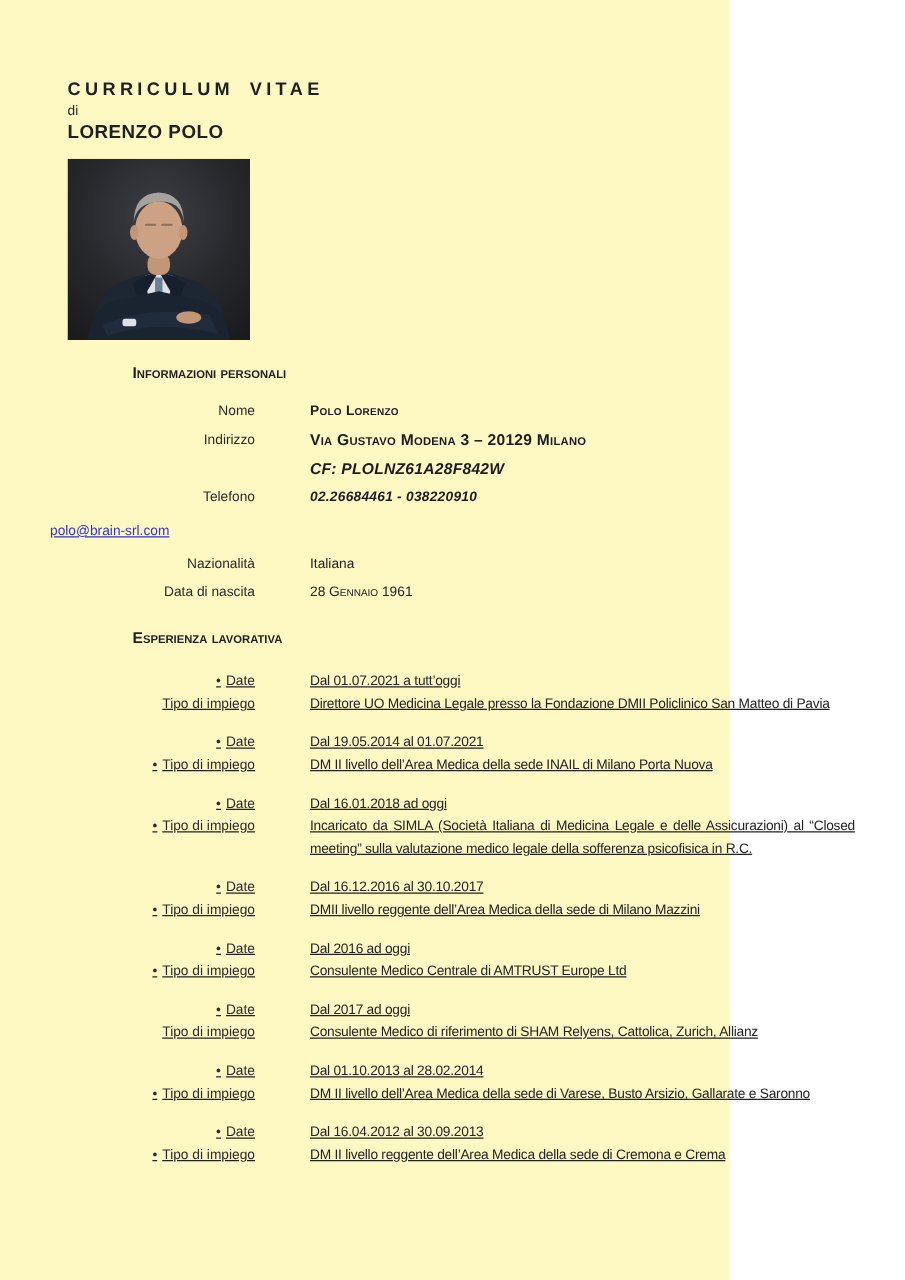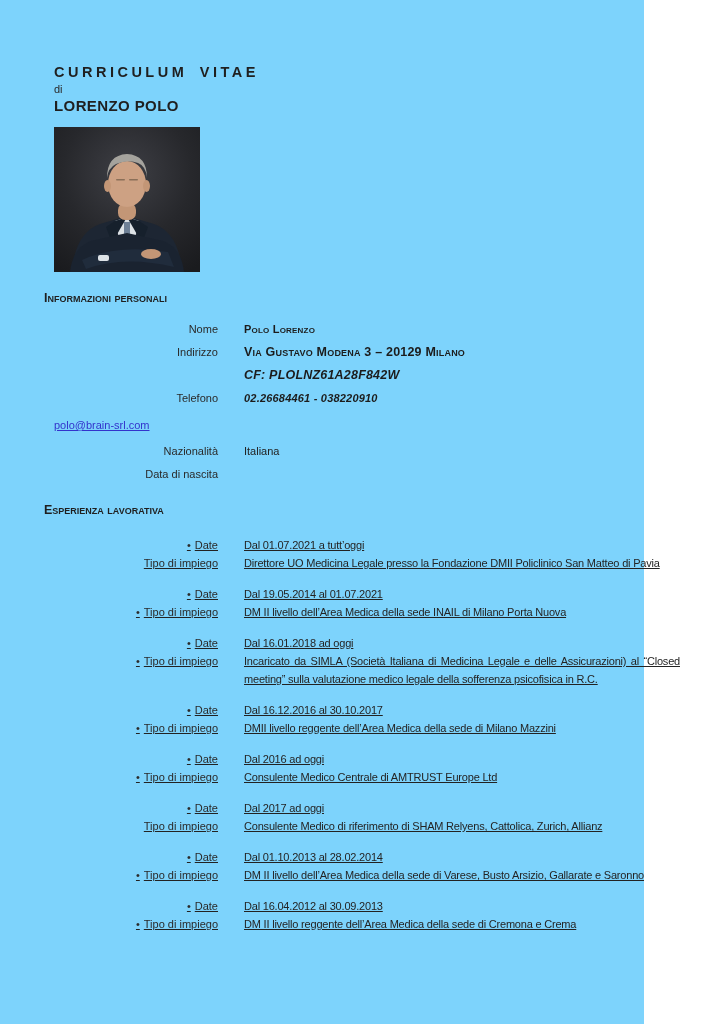--- a/index.html
+++ b/index.html
@@ -3,45 +3,45 @@
 <meta charset="utf-8">
 <style>
   * { margin: 0; padding: 0; box-sizing: border-box; }
   html, body { background: #ffffff; }
   body {
     width: 724px; height: 1024px;
     font-family: "Liberation Sans", sans-serif;
     color: #222222;
     overflow: hidden;
   }
-  .page { width: 644px; height: 1024px; background: #7dd3fc; position: relative; }
+  .page { width: 584px; height: 1024px; background: #fef9c3; position: relative; }
 
   
   .header { padding: 64px 0 0 54px; }
   .cv-title { font-size: 14.5px; font-weight: bold; letter-spacing: 3.5px; word-spacing: 5px; color: #1f1f1f; }
   .cv-di { font-size: 11px; margin-top: 3px; color: #2a2a2a; }
   .cv-name { font-size: 15px; font-weight: bold; letter-spacing: 0.4px; margin-top: 2px; color: #1f1f1f; }
 
   
   .photo { margin: 13px 0 0 54px; width: 146px; height: 145px; display: block; }
   .photo svg { display: block; width: 146px; height: 145px; }
 
   
   .sec-heading {
     font-size: 12.5px; font-weight: bold; color: #1f1f1f;
-    margin-left: 44px;
+    margin-left: 106px;
   }
   .sc { font-variant: small-caps; }
 
   
   .row {
     display: grid;
     grid-template-columns: 164px 436px;
-    column-gap: 26px;
-    padding-left: 54px;
+    column-gap: 44px;
+    padding-left: 40px;
   }
   .label { text-align: right; font-size: 11px; color: #2a2a2a; white-space: nowrap; }
   .bullet { margin-right: 4px; }
 
   
   .pi-heading { margin-top: 19px; margin-bottom: 13px; }
   .pi .row { line-height: 23px; font-size: 11px; }
   .pi .value { font-size: 11px; }
   .bold-sc { font-weight: bold; font-size: 12.5px; font-variant: small-caps; letter-spacing: 0.2px; color: #1c1c1c; }
   .bold-plain { font-weight: bold; font-size: 12.5px; letter-spacing: 0.2px; color: #1c1c1c; font-style: italic; }
@@ -134,20 +134,21 @@
       <div class="value"><a href="#" class="email-link">polo@brain-srl.com</a></div>
     </div>
 
     <div class="row row-nazionalita">
       <div class="label">Nazionalità</div>
       <div class="value">Italiana</div>
     </div>
 
     <div class="row">
       <div class="label">Data di nascita</div>
+      <div class="value sc">28 Gennaio 1961</div>
     </div>
   </div>
 
   <div class="exp">
     <div class="sec-heading sc exp-heading">Esperienza lavorativa</div>
     <div id="experience-entries">
   <div class="entry">
     <div class="row">
       <div class="label">
         <span class="bullet date-bullet">•</span><span>Date</span>

